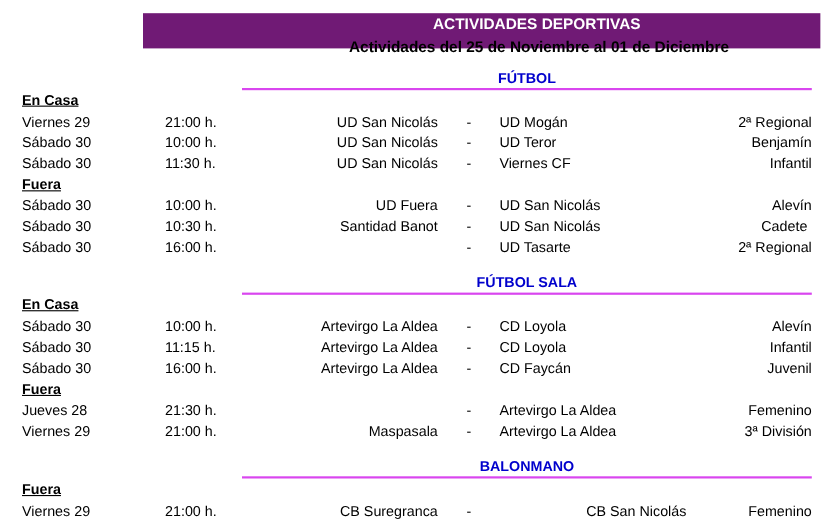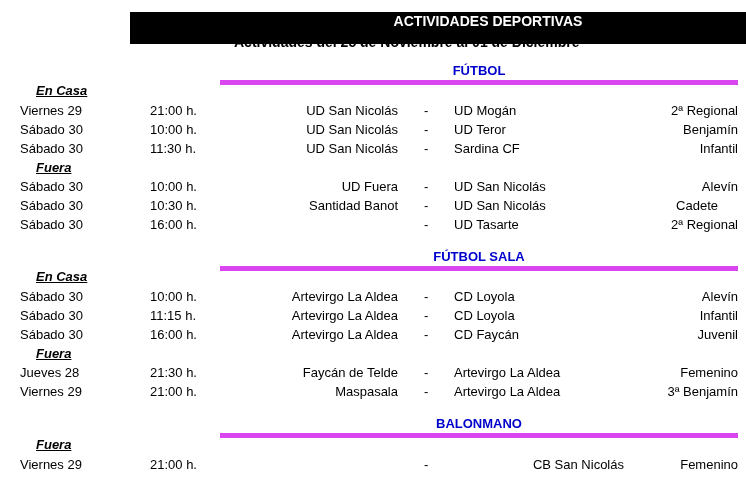--- a/index.html
+++ b/index.html
@@ -2,35 +2,35 @@
 <html><head>
   <meta charset="utf-8">
   <style>
     html, body { margin: 0; padding: 0; background: #ffffff; }
     body {
       width: 746px; height: 483px; position: relative; overflow: hidden;
       font-family: "Liberation Sans", sans-serif; font-size: 13px; color: #000;
     }
     .title-bar {
       position: absolute; left: 130px; top: 12px; width: 616px; height: 32px;
-      background: #000000; color: #fff; font-weight: bold; font-size: 14px;
+      background: #701a75; color: #fff; font-weight: bold; font-size: 14px;
       text-align: center; line-height: 19px; padding-left: 100px; box-sizing: border-box;
     }
     .subtitle {
       position: absolute; left: 220px; top: 32px; width: 526px; height: 20px;
-      font-weight: bold; font-size: 14px; line-height: 20px;
+      text-align: center; font-weight: bold; font-size: 14px; line-height: 20px;
       padding-left: 14px; box-sizing: border-box;
     }
     .section-head {
       position: absolute; left: 220px; width: 518px; height: 18px;
-      border-bottom: 5px solid #d946ef; color: #0000cc; font-weight: bold;
+      border-bottom: 2px solid #d946ef; color: #0000cc; font-weight: bold;
       text-align: center; line-height: 18px; font-size: 13px;
     }
     .group-label {
-      position: absolute; left: 36px; font-weight: bold; font-style: italic;
+      position: absolute; left: 20px; font-weight: bold; 
       text-decoration: underline; height: 19px; line-height: 19px;
     }
     .row { position: absolute; left: 0; width: 746px; height: 19px; line-height: 19px; }
     .row span { position: absolute; top: 0; white-space: nowrap; }
     .c-day { left: 20px; }
     .c-time { left: 150px; }
     .c-home { right: 348px; text-align: right; }
     .c-sep { left: 424px; }
     .c-away { left: 454px; }
     .c-away-r { right: 122px; text-align: left; }
@@ -61,41 +61,41 @@
   <span class="c-home">UD San Nicolás</span>
   <span class="c-sep">-</span>
   <span class="c-away">UD Teror</span>
   <span class="c-cat">Benjamín</span>
 </div>
 <div class="row" style="top:139px">
   <span class="c-day">Sábado 30</span>
   <span class="c-time">11:30 h.</span>
   <span class="c-home">UD San Nicolás</span>
   <span class="c-sep">-</span>
-  <span class="c-away">Sardina CF</span>
+  <span class="c-away">Viernes CF</span>
   <span class="c-cat">Infantil</span>
 </div>
 
 <div class="group-label" style="top:158px">Fuera</div>
 
 <div class="row" style="top:177px">
   <span class="c-day">Sábado 30</span>
   <span class="c-time">10:00 h.</span>
   <span class="c-home">UD Fuera</span>
   <span class="c-sep">-</span>
   <span class="c-away">UD San Nicolás</span>
   <span class="c-cat">Alevín</span>
 </div>
 <div class="row" style="top:196px">
   <span class="c-day">Sábado 30</span>
   <span class="c-time">10:30 h.</span>
   <span class="c-home">Santidad Banot</span>
   <span class="c-sep">-</span>
   <span class="c-away">UD San Nicolás</span>
-  <span class="c-cat" style="right:28px">Cadete</span>
+  <span class="c-cat" style="right:12px">Cadete</span>
 </div>
 <div class="row" style="top:215px">
   <span class="c-day">Sábado 30</span>
   <span class="c-time">16:00 h.</span>
   <span class="c-sep">-</span>
   <span class="c-away">UD Tasarte</span>
   <span class="c-cat">2ª Regional</span>
 </div>
 
 <div class="section-head" style="top:248px">FÚTBOL SALA</div>
@@ -124,36 +124,36 @@
   <span class="c-sep">-</span>
   <span class="c-away">CD Faycán</span>
   <span class="c-cat">Juvenil</span>
 </div>
 
 <div class="group-label" style="top:344px">Fuera</div>
 
 <div class="row" style="top:363px">
   <span class="c-day">Jueves 28</span>
   <span class="c-time">21:30 h.</span>
-  <span class="c-home">Faycán de Telde</span>
   <span class="c-sep">-</span>
   <span class="c-away">Artevirgo La Aldea</span>
   <span class="c-cat">Femenino</span>
 </div>
 <div class="row" style="top:382px">
   <span class="c-day">Viernes 29</span>
   <span class="c-time">21:00 h.</span>
   <span class="c-home">Maspasala</span>
   <span class="c-sep">-</span>
   <span class="c-away">Artevirgo La Aldea</span>
-  <span class="c-cat">3ª Benjamín</span>
+  <span class="c-cat">3ª División</span>
 </div>
 
 <div class="section-head" style="top:415px">BALONMANO</div>
 <div class="group-label" style="top:435px">Fuera</div>
 
 <div class="row" style="top:455px">
   <span class="c-day">Viernes 29</span>
   <span class="c-time">21:00 h.</span>
+  <span class="c-home">CB Suregranca</span>
   <span class="c-sep">-</span>
   <span class="c-away-r">CB San Nicolás</span>
   <span class="c-cat">Femenino</span>
 </div>
 
 </body></html>

